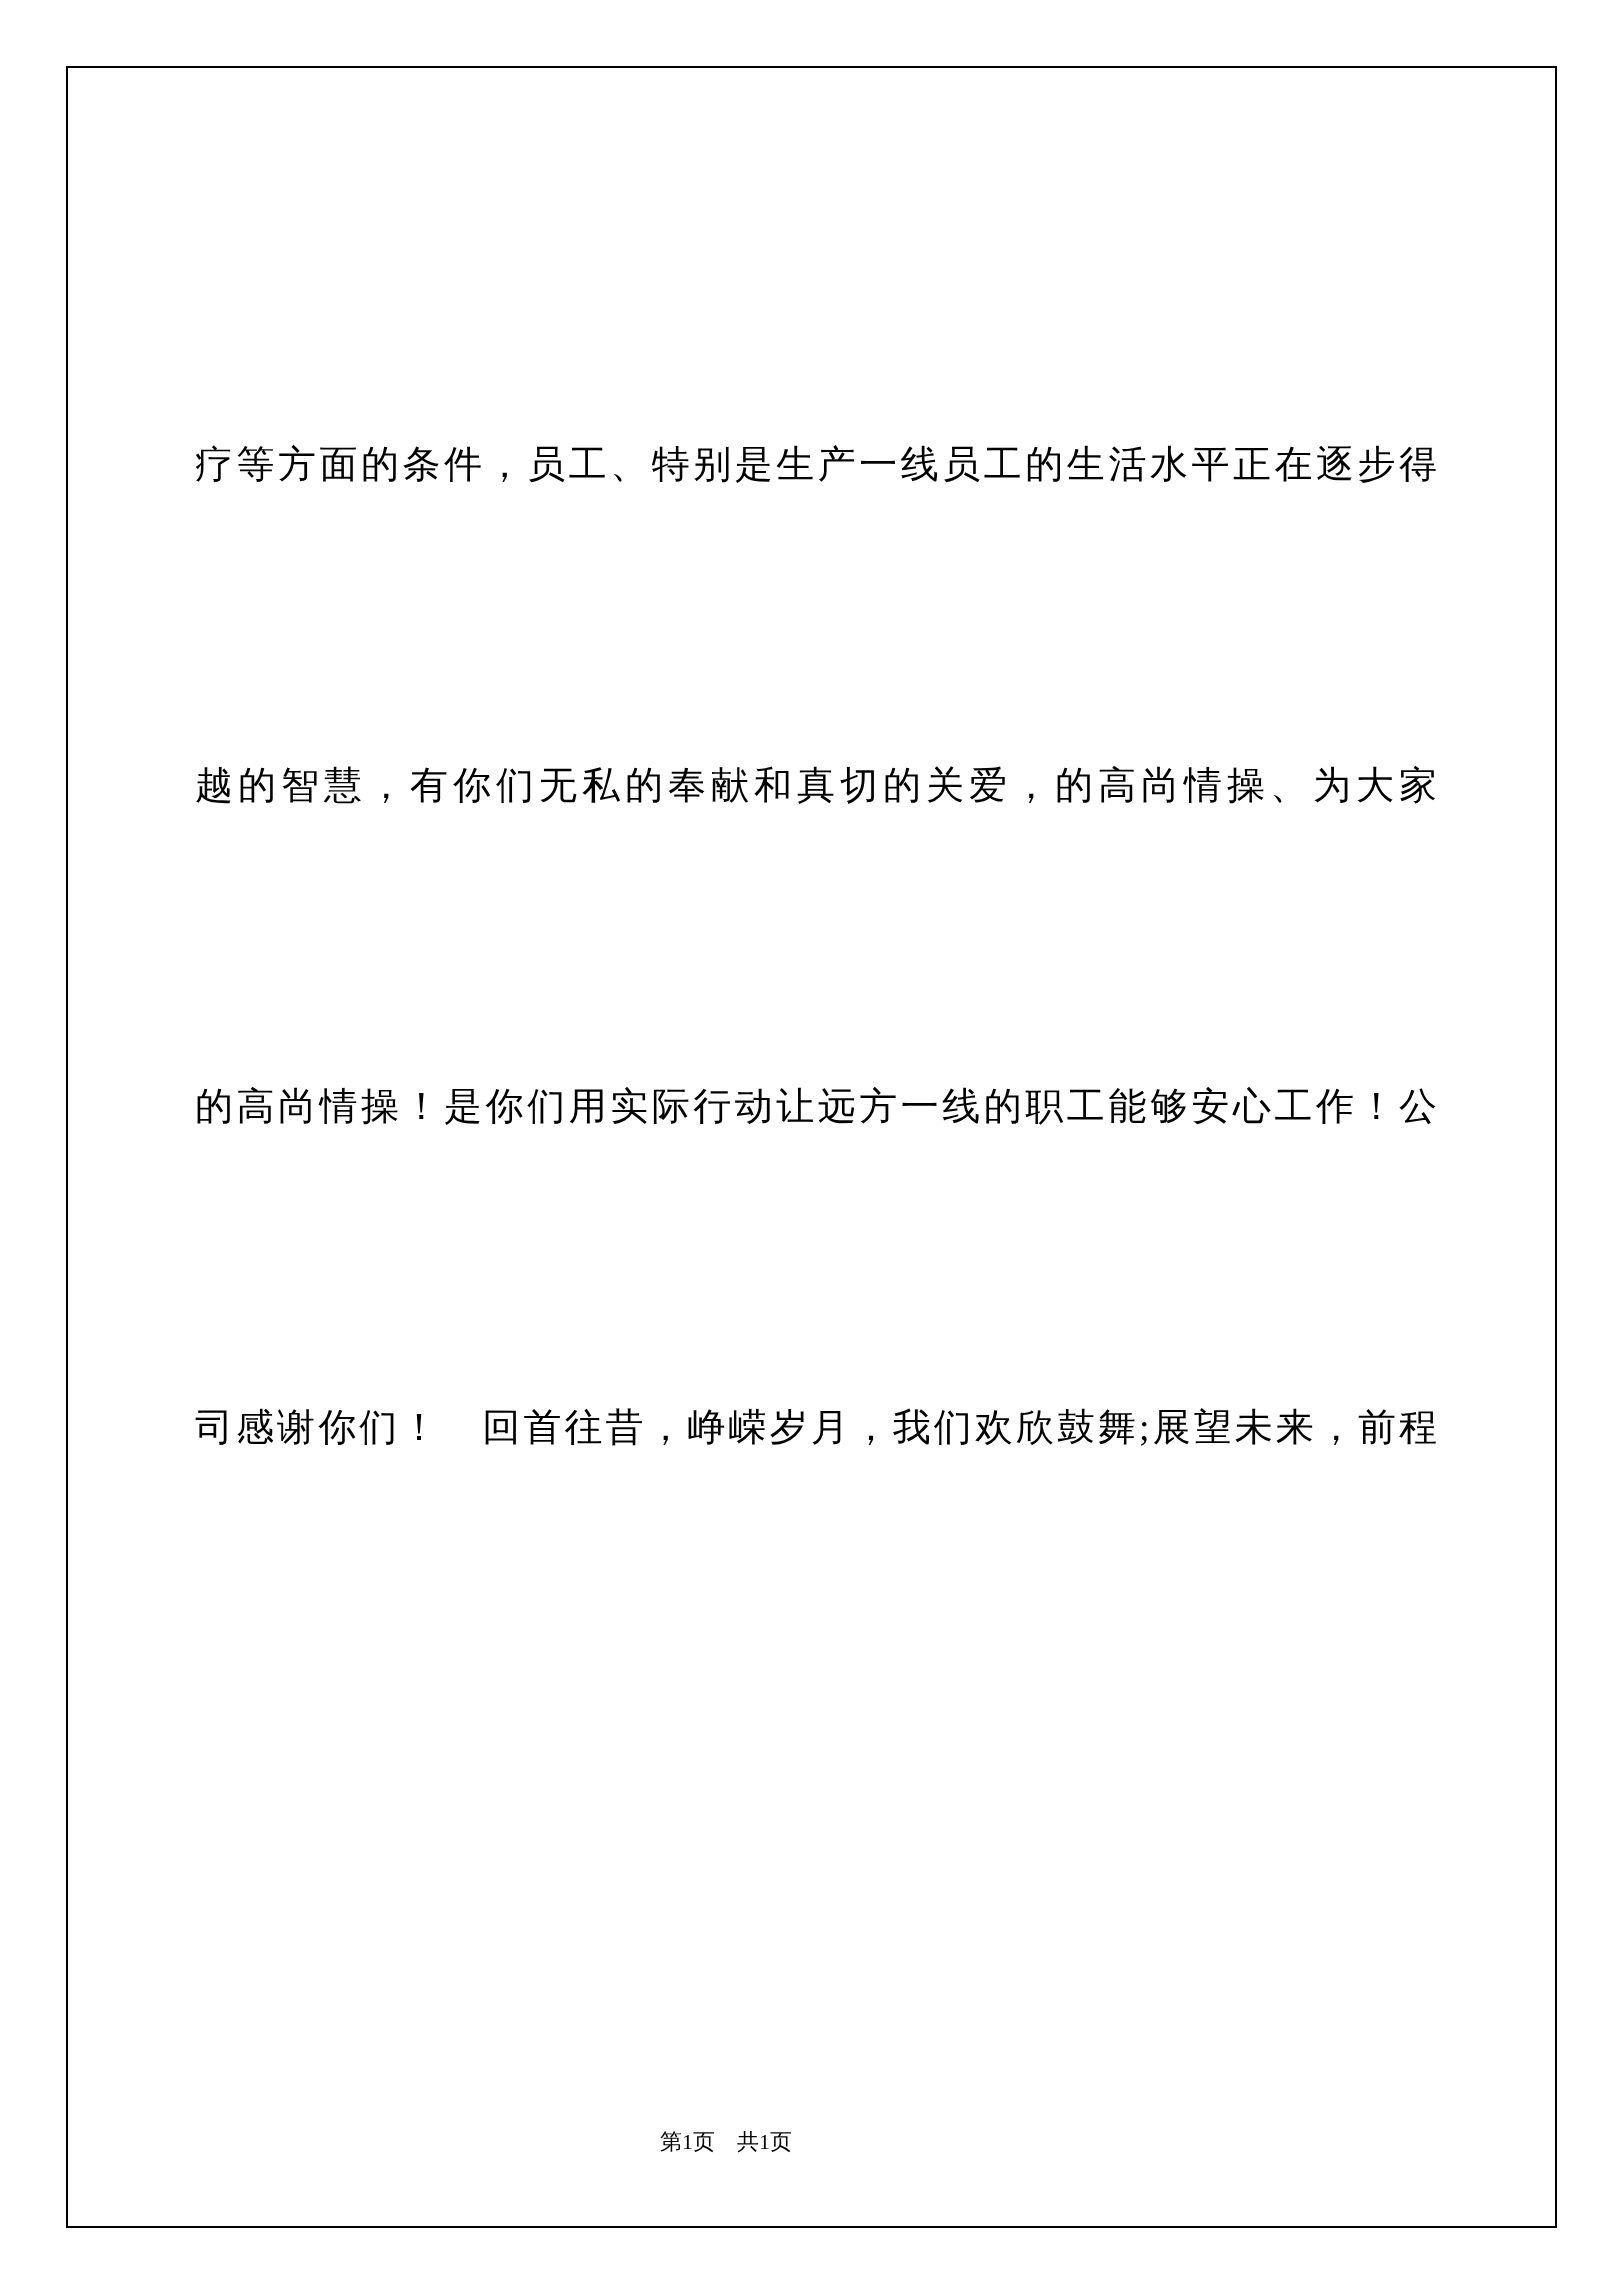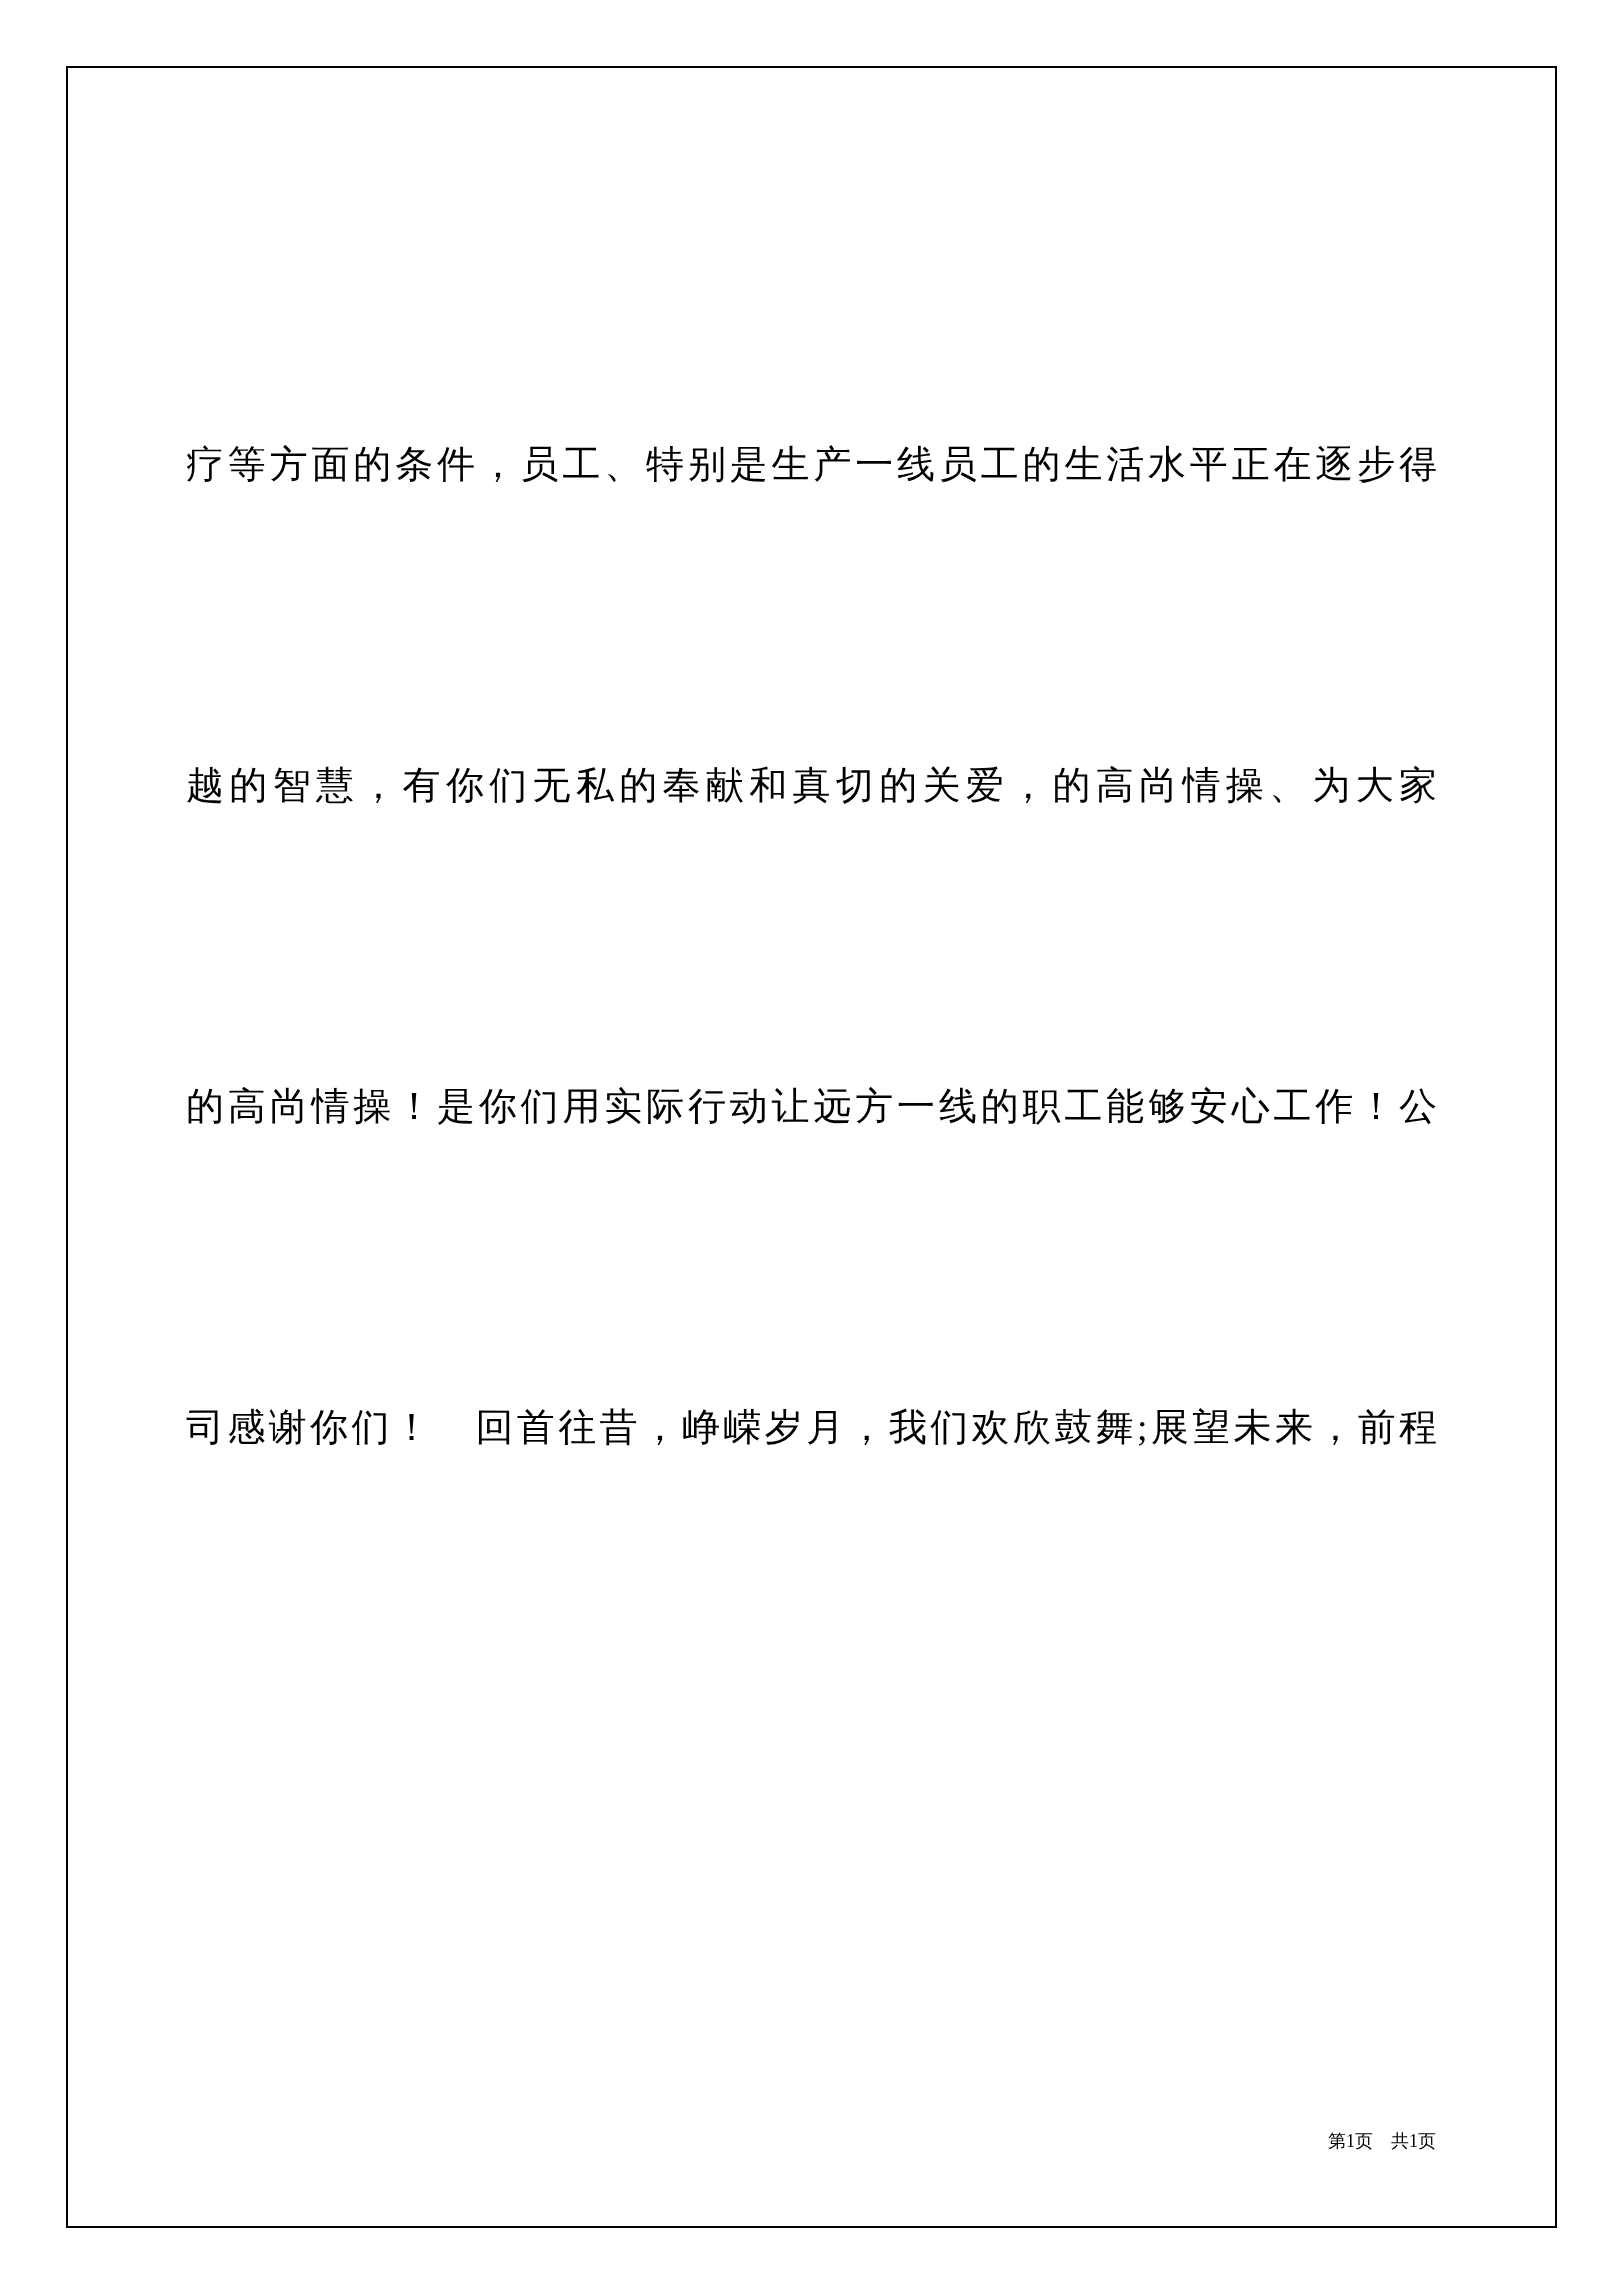--- a/index.html
+++ b/index.html
@@ -27,32 +27,33 @@
     position: absolute;
     left: 186px;
     top: 197px;
     width: 1251px;
     font-size: 38px;
     line-height: 107px;
     white-space: pre-wrap;
   }
   .line {
     height: 107px;
+    margin-left: 9px;
   }
   .line.j {
     text-align: justify;
     text-align-last: justify;
   }
   .page-footer {
     position: absolute;
-    left: 0;
+    left: 8px;
     top: 2129px;
     width: 1436px;
-    text-align: right;
-    font-size: 18px;
+    text-align: center;
+    font-size: 22px;
     line-height: 25px;
   }
 </style>
 </head>
 <body>
 
 <div class="page-border"></div>
 
 <div class="doc-text">
   <div class="line j">疗等方面的条件，员工、特别是生产一线员工的生活水平正在逐步得</div>

